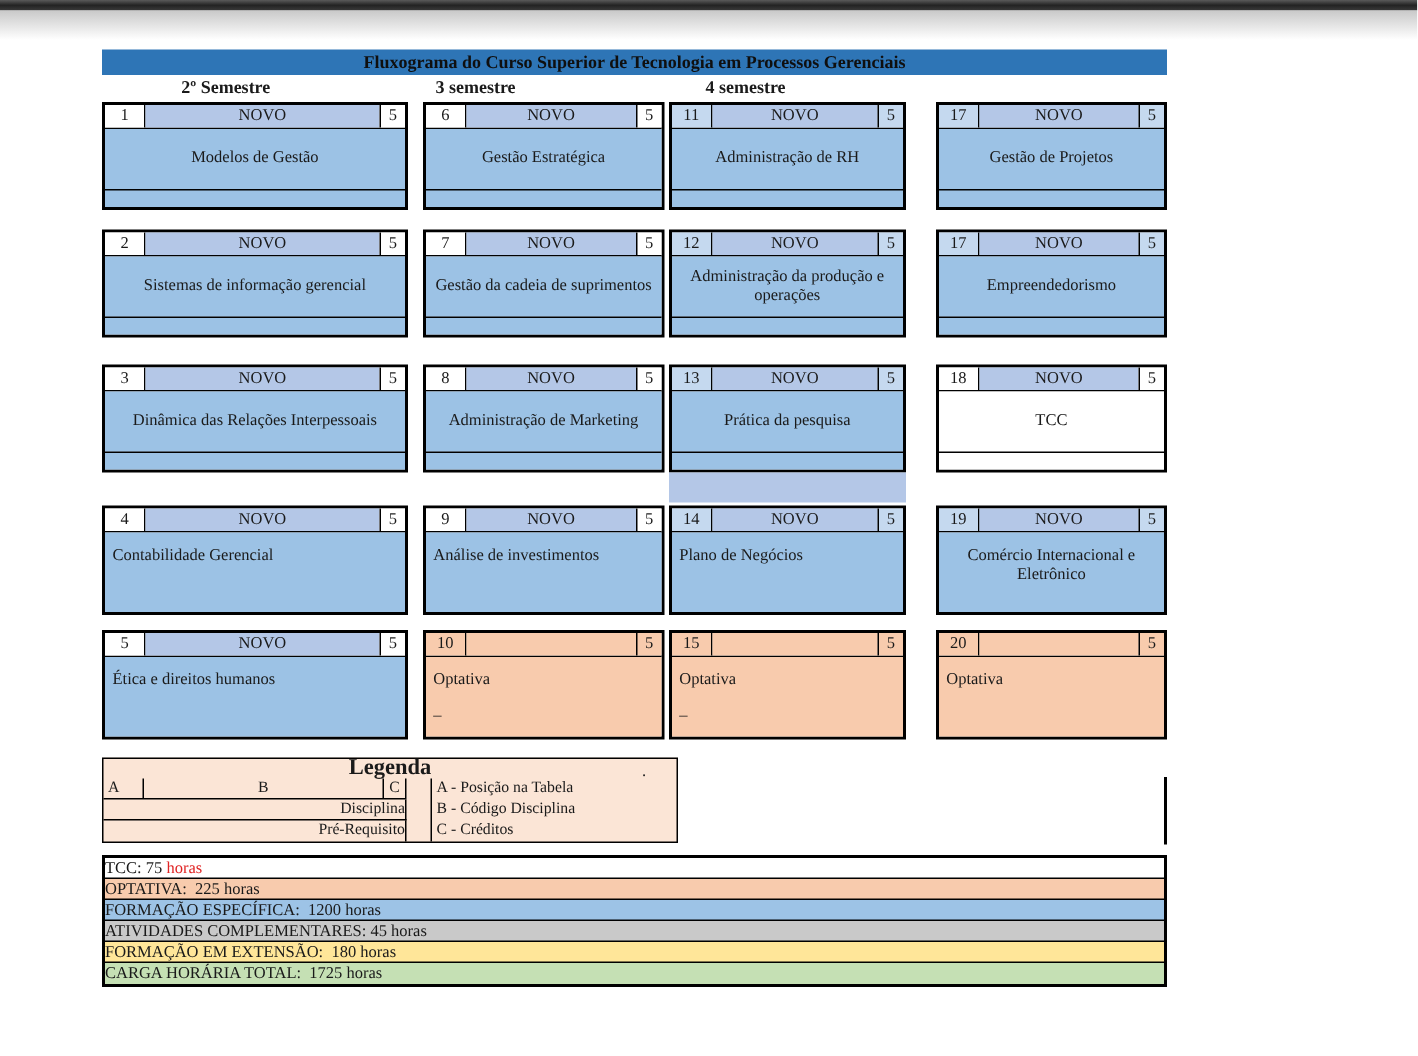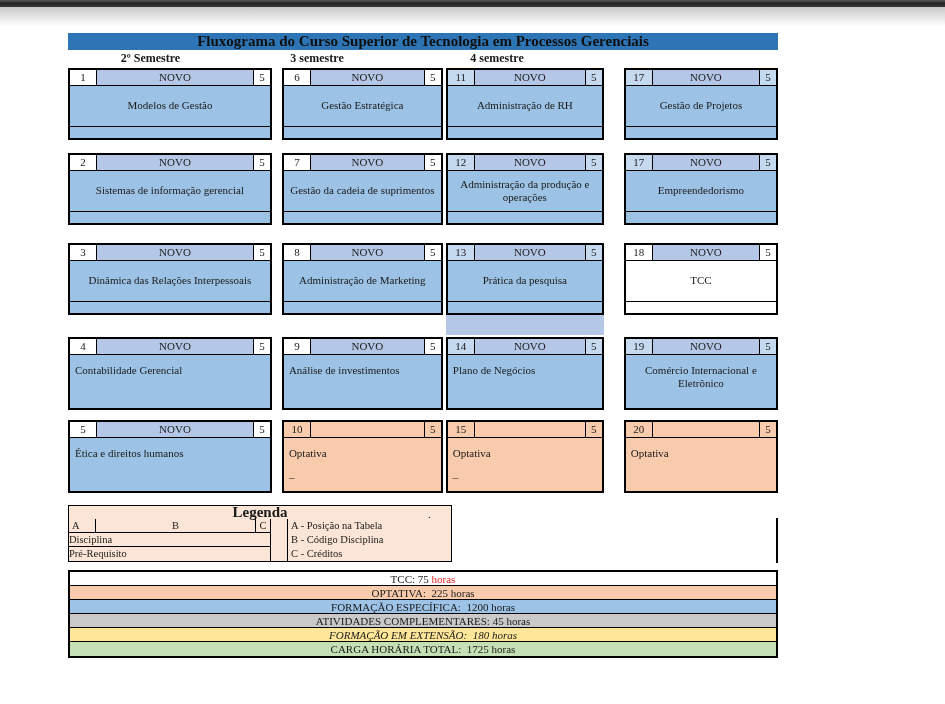--- a/index.html
+++ b/index.html
@@ -6,21 +6,21 @@
   html,body { background:#fff; }
   body { font-family:"Liberation Serif","DejaVu Serif",serif; color:#1a1a1a; }
   .page { position:relative; width:945px; height:704px; background:#fff; overflow:hidden; }
 
   .top-bar { height:7px; background:linear-gradient(#5a5a5a 0%, #232323 50%, #3a3a3a 100%); }
   .fade    { height:23px; background:linear-gradient(#c9c9c9, #ffffff 85%); }
 
   .content { margin-left:68px; width:710px; padding-top:3px; }
 
   .title-bar { height:17px; background:#2e75b6; text-align:center; font-weight:bold;
-               font-size:15px; line-height:17px; color:#0f0f0f; }
+               font-size:12px; line-height:17px; color:#0f0f0f; }
 
   .col-headers { display:flex; height:15px; margin-top:1px; font-weight:bold; font-size:12px; }
   .col-h { text-align:center; line-height:15px; }
   .c1 { width:209px; margin-right:10px; }
   .c2 { width:165px; margin-right:3px; }
   .c3 { width:162px; margin-right:20px; }
   .c4 { width:158px; }
 
   .rows { margin-top:2px; }
   .card-row { display:flex; }
@@ -56,27 +56,27 @@
   .hl { position:absolute; left:0; right:0; top:72px; height:20px; background:#b4c7e7; }
 
   .legend { width:384px; margin-top:12px; border:1px solid #000; background:#fbe5d6; font-size:10.5px; }
   .lg-title { height:13px; line-height:13px; text-align:center; font-weight:bold; font-size:15px; }
   .lg-body { display:flex; }
   .lg-card { width:202px; }
   .lg-hdr { display:flex; height:14px; line-height:13px; border-bottom:1px solid #000; }
   .lg-a { width:27px; border-right:1px solid #000; padding-left:3px; }
   .lg-b { flex:1; text-align:center; }
   .lg-c { width:16px; border-left:1px solid #000; border-right:1px solid #000; text-align:center; }
-  .lg-row { height:14px; line-height:13px; text-align:left; border-bottom:1px solid #000; border-right:1px solid #000; }
+  .lg-row { height:14px; line-height:13px; text-align:right; border-bottom:1px solid #000; border-right:1px solid #000; }
   .lg-row.last { border-bottom:none; }
   .lg-keys { flex:1; margin-left:16px; border-left:1px solid #000; padding-left:3px; }
   .lg-keys div { height:14px; line-height:14px; }
 
   .summary { width:710px; margin-top:8px; border:2px solid #000; }
-  .sum-row { height:14px; line-height:14px; text-align:center; font-size:11px;
+  .sum-row { height:14px; line-height:14px; font-size:11px;
              border-bottom:1px solid #000; white-space:pre; }
   .sum-row:last-child { border-bottom:none; }
 
   .vline { position:absolute; left:776px; top:518px; width:2px; height:45px; background:#000; }
   .dot   { position:absolute; left:428px; top:508px; font-size:11px; }
 </style>
 </head>
 <body>
 
 <div class="page">
@@ -380,20 +380,20 @@
           <div>C - Créditos</div>
         </div>
       </div>
     </div>
 
     <div class="summary" id="summary">
         <div class="sum-row" style="background: rgb(255, 255, 255);"><span>TCC: 75 </span><span style="color: rgb(224, 36, 36);">horas</span></div>
         <div class="sum-row" style="background: rgb(248, 203, 173);"><span>OPTATIVA:  225 horas</span></div>
         <div class="sum-row" style="background: rgb(157, 195, 230);"><span>FORMAÇÃO ESPECÍFICA:  1200 horas</span></div>
         <div class="sum-row" style="background: rgb(201, 201, 201);"><span>ATIVIDADES COMPLEMENTARES: 45 horas</span></div>
-        <div class="sum-row" style="background: rgb(255, 230, 153); font-style: italic;"><span>FORMAÇÃO EM EXTENSÃO:  180 horas</span></div>
+        <div class="sum-row" style="background: rgb(255, 230, 153);"><span>FORMAÇÃO EM EXTENSÃO:  180 horas</span></div>
         <div class="sum-row" style="background: rgb(197, 224, 180);"><span>CARGA HORÁRIA TOTAL:  1725 horas</span></div>
       </div>
   </div>
 
   <div class="vline"></div>
   <div class="dot">.</div>
 </div>
 
 </body></html>

